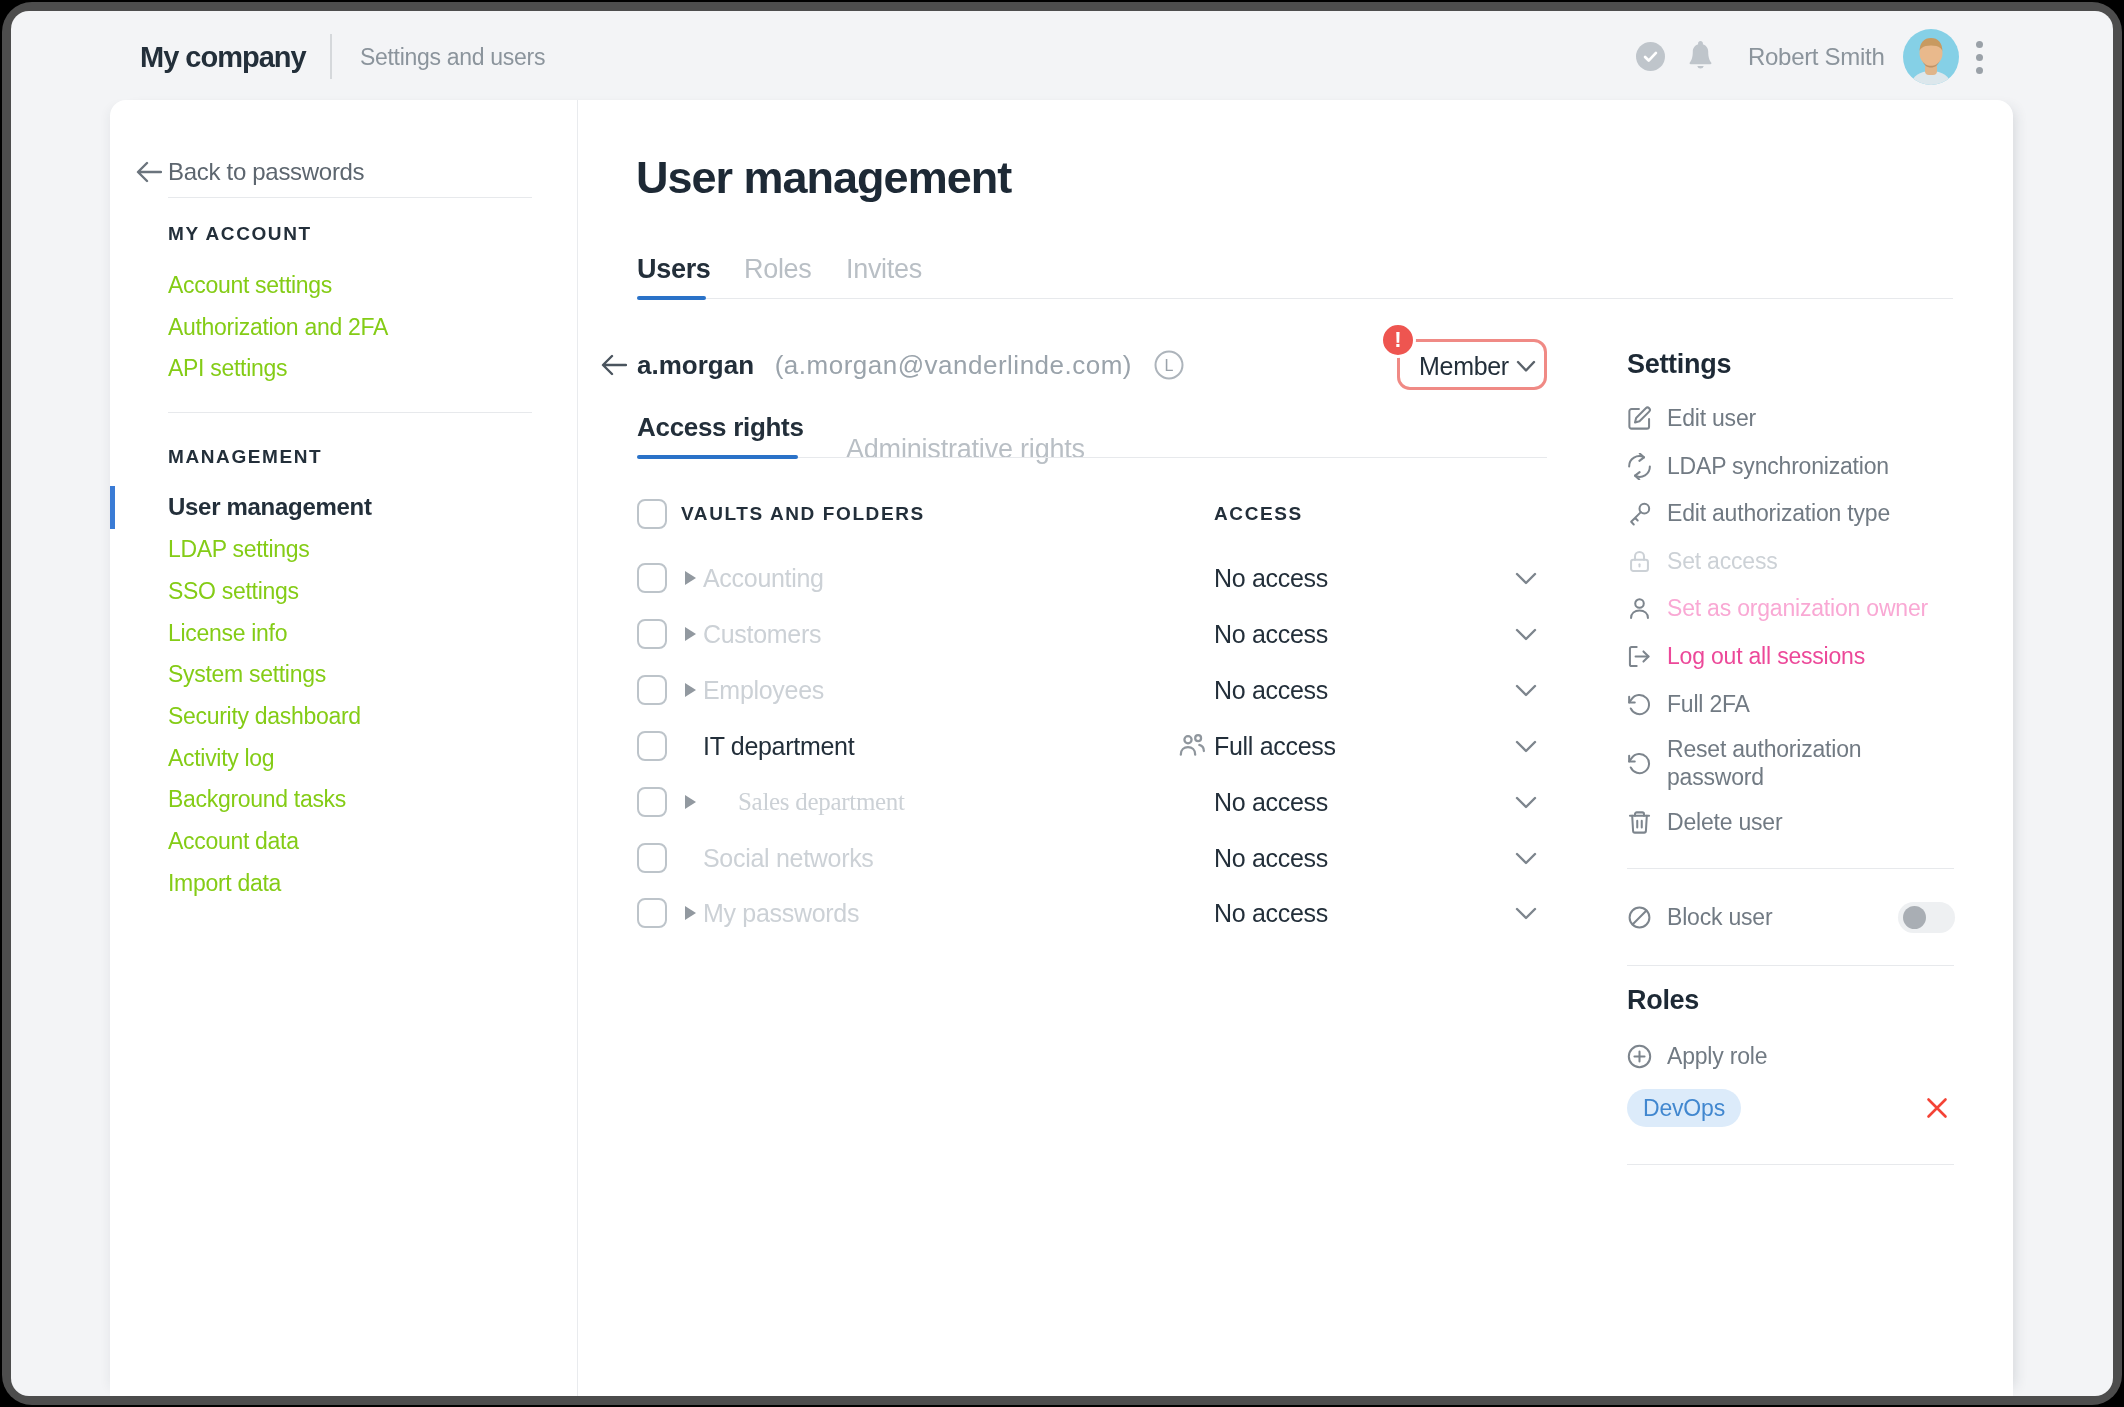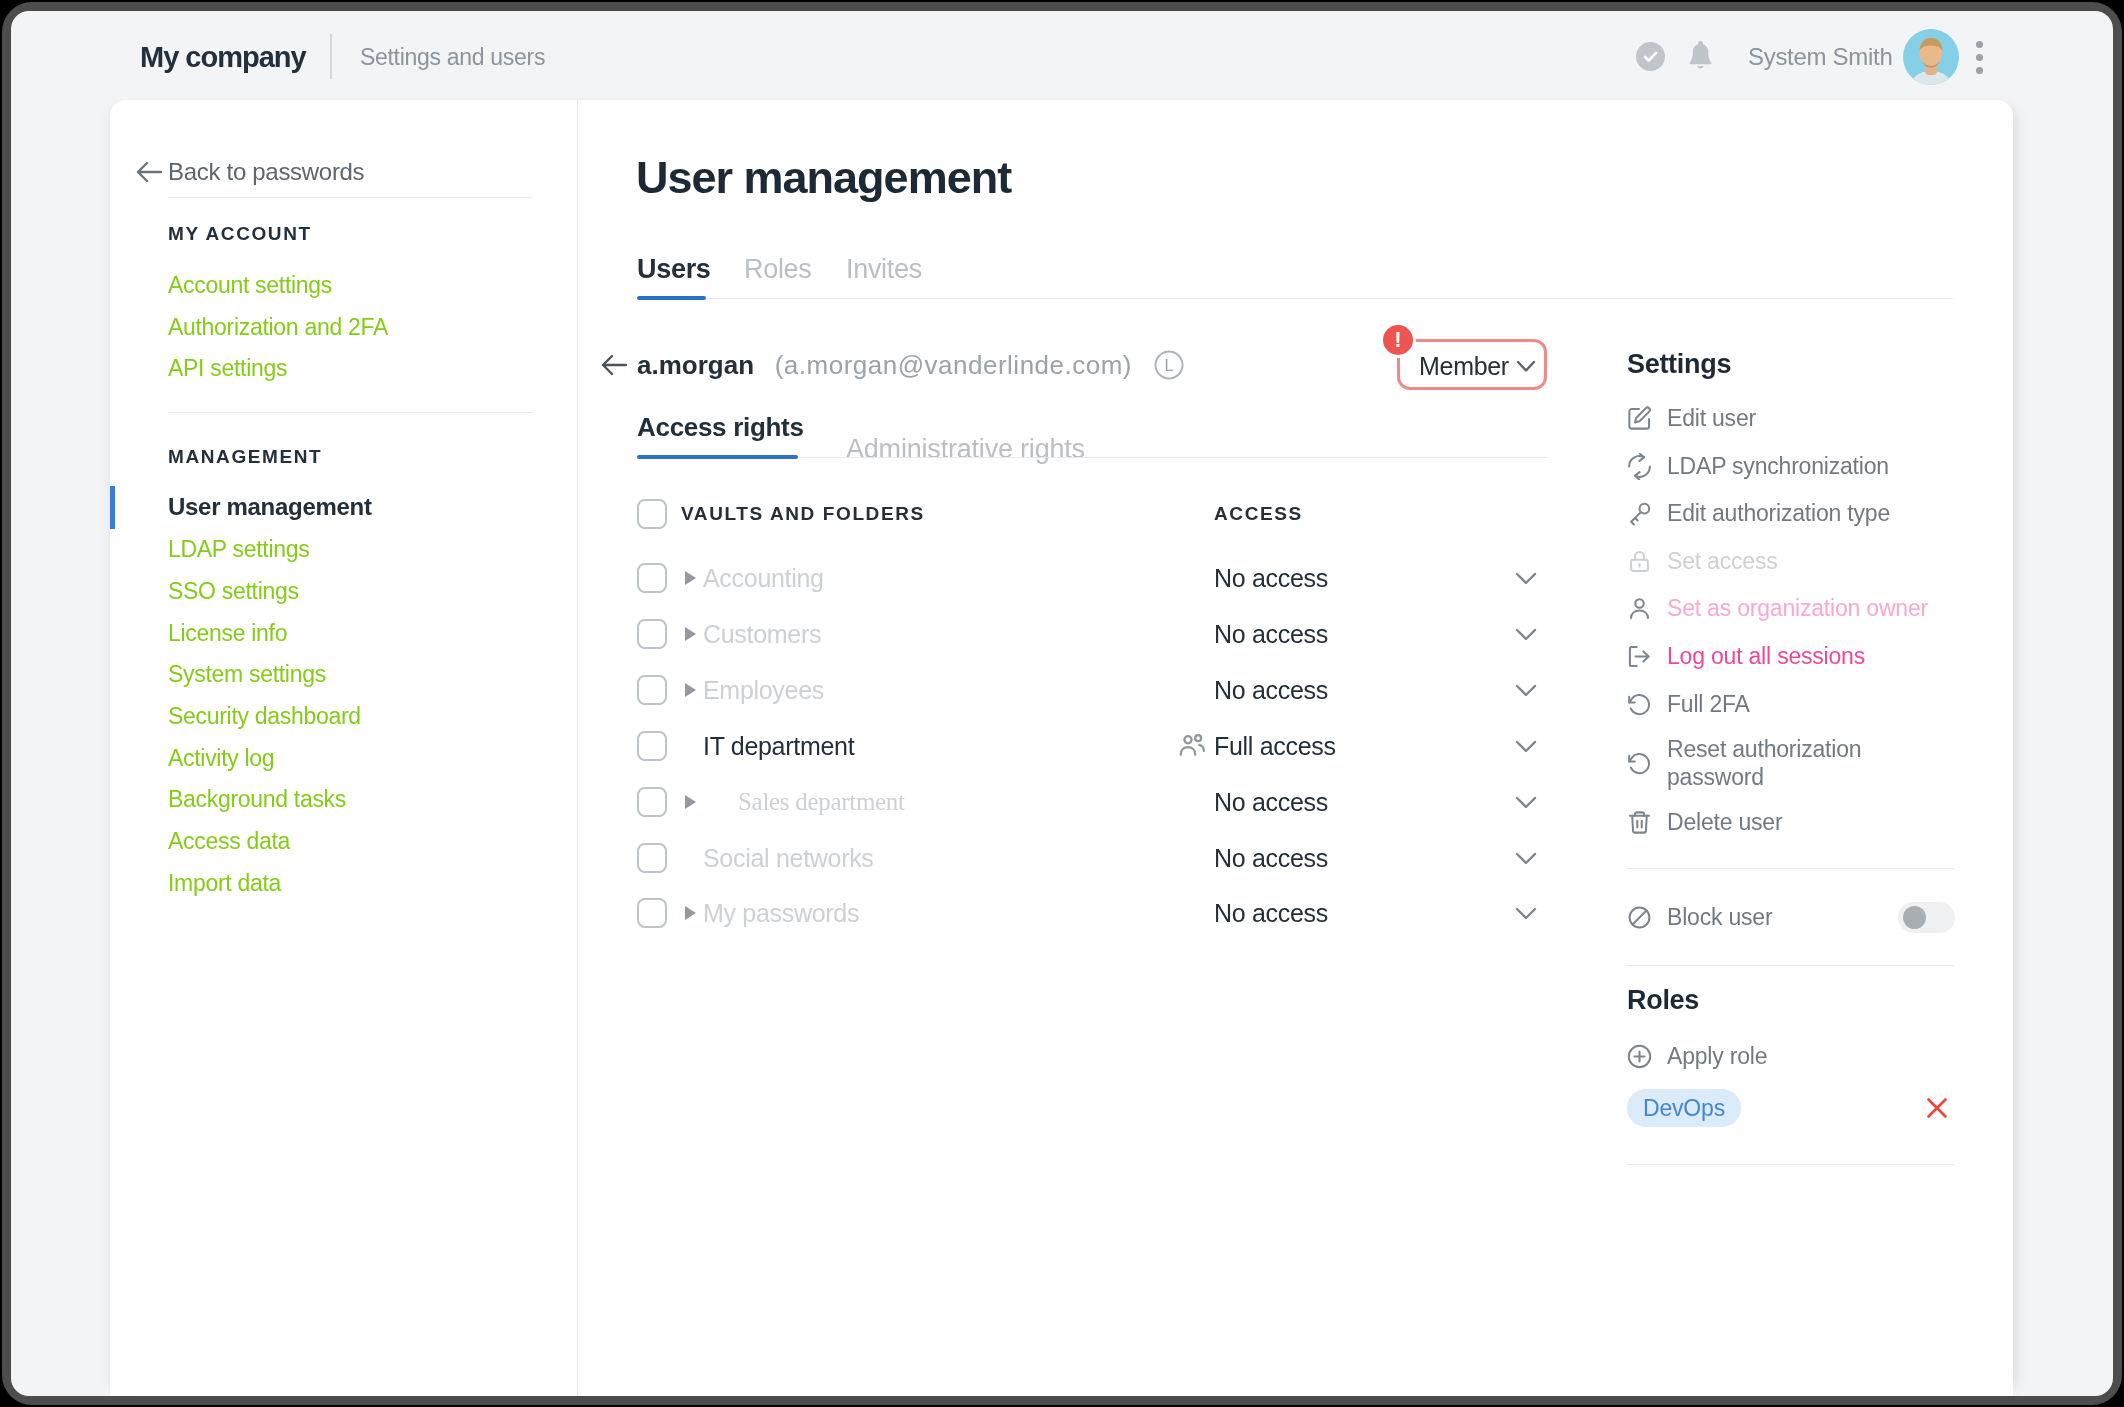--- a/index.html
+++ b/index.html
@@ -31,21 +31,21 @@
 <div style="position:absolute; left:330px; top:34px; width:2px; height:45px; background:#d5d8db;"></div>
 <div class="t" style="left:360px; top:41px; line-height:32px; font-size:23px; letter-spacing:-0.3px; color:#8b949c;">Settings and users</div>
 <svg style="left:1636px; top:42px;" width="29" height="29" viewBox="0 0 32 32">
   <circle cx="16" cy="16" r="16" fill="#bfc5cb"></circle>
   <path d="M10 16.5 L14 20.5 L22 12" fill="none" stroke="#ffffff" stroke-width="3" stroke-linecap="round" stroke-linejoin="round"></path>
 </svg>
 <svg style="left:1686px; top:40px;" width="29" height="32" viewBox="0 0 32 35">
   <path d="M16 1 C17.5 1 18.7 2.2 18.7 3.7 L18.6 4.4 C22 5.6 24.5 8.5 24.5 12.5 C24.5 19 26 22.5 27.8 24.6 C28.4 25.4 27.9 26.5 26.9 26.5 L5.1 26.5 C4.1 26.5 3.6 25.4 4.2 24.6 C6 22.5 7.5 19 7.5 12.5 C7.5 8.5 10 5.6 13.4 4.4 L13.3 3.7 C13.3 2.2 14.5 1 16 1 Z" fill="#bfc5cb"></path>
   <path d="M12.4 28.5 a3.7 3.7 0 0 0 7.2 0 Z" fill="#bfc5cb"></path>
 </svg>
-<div class="t" style="left:1748px; top:41px; line-height:32px; font-size:24px; letter-spacing:-0.3px; color:#8b949c;">System Smith</div>
+<div class="t" style="left:1748px; top:41px; line-height:32px; font-size:24px; letter-spacing:-0.3px; color:#8b949c;">Robert Smith</div>
 <svg style="left:1903px; top:29px;" width="56" height="56" viewBox="0 0 56 56">
   <defs>
       <clipPath id="avc">
         <circle cx="28" cy="28" r="28"></circle>
       </clipPath>
     </defs>
   <g clip-path="url(#avc)">
     <rect width="56" height="56" fill="#85d0e6"></rect>
     <path d="M28 42 C16 42 9 48 7 57 L49 57 C47 48 40 42 28 42 Z" fill="#dce7ec"></path>
     <rect x="22" y="34" width="12" height="12" rx="4" fill="#dfb58a"></rect>
@@ -71,21 +71,21 @@
 <div class="t dark" style="left:168px; top:444px; line-height:26px; font-size:19px; font-weight:bold; letter-spacing:1.6px;">MANAGEMENT</div>
 <div style="position:absolute; left:110px; top:486px; width:5px; height:43px; background:#3a7bd5;"></div>
 <div class="t dark" style="left:168px; top:491px; line-height:32px; font-size:24px; font-weight:bold; letter-spacing:-0.3px;">User management</div>
 <div class="t gray" style="left:168px; top:533px; line-height:32px; font-size:23px; letter-spacing:-0.3px;">LDAP settings</div>
 <div class="t gray" style="left:168px; top:575px; line-height:32px; font-size:23px; letter-spacing:-0.3px;">SSO settings</div>
 <div class="t gray" style="left:168px; top:617px; line-height:32px; font-size:23px; letter-spacing:-0.3px;">License info</div>
 <div class="t gray" style="left:168px; top:658px; line-height:32px; font-size:23px; letter-spacing:-0.3px;">System settings</div>
 <div class="t gray" style="left:168px; top:700px; line-height:32px; font-size:23px; letter-spacing:-0.3px;">Security dashboard</div>
 <div class="t gray" style="left:168px; top:742px; line-height:32px; font-size:23px; letter-spacing:-0.3px;">Activity log</div>
 <div class="t gray" style="left:168px; top:783px; line-height:32px; font-size:23px; letter-spacing:-0.3px;">Background tasks</div>
-<div class="t gray" style="left:168px; top:825px; line-height:32px; font-size:23px; letter-spacing:-0.3px;">Access data</div>
+<div class="t gray" style="left:168px; top:825px; line-height:32px; font-size:23px; letter-spacing:-0.3px;">Account data</div>
 <div class="t gray" style="left:168px; top:867px; line-height:32px; font-size:23px; letter-spacing:-0.3px;">Import data</div>
 
 <div class="t" style="left:636px; top:155px; line-height:46px; font-size:45px; font-weight:bold; letter-spacing:-1px; color:#1d2935;">User management</div>
 <div class="t dark" style="left:637px; top:252px; line-height:34px; font-size:27px; font-weight:600; letter-spacing:-0.3px;">Users</div>
 <div class="t" style="left:744px; top:252px; line-height:34px; font-size:27px; letter-spacing:-0.3px; color:#b9bfc5;">Roles</div>
 <div class="t" style="left:846px; top:252px; line-height:34px; font-size:27px; letter-spacing:-0.3px; color:#b9bfc5;">Invites</div>
 <div class="hr" style="left:637px; top:298px; width:1316px;"></div>
 <div style="position:absolute; left:637px; top:296px; width:69px; height:4px; background:#2a72c8; border-radius:2px;"></div>
 
 <svg style="left:601px; top:354px;" width="26" height="22" viewBox="0 0 26 22">

